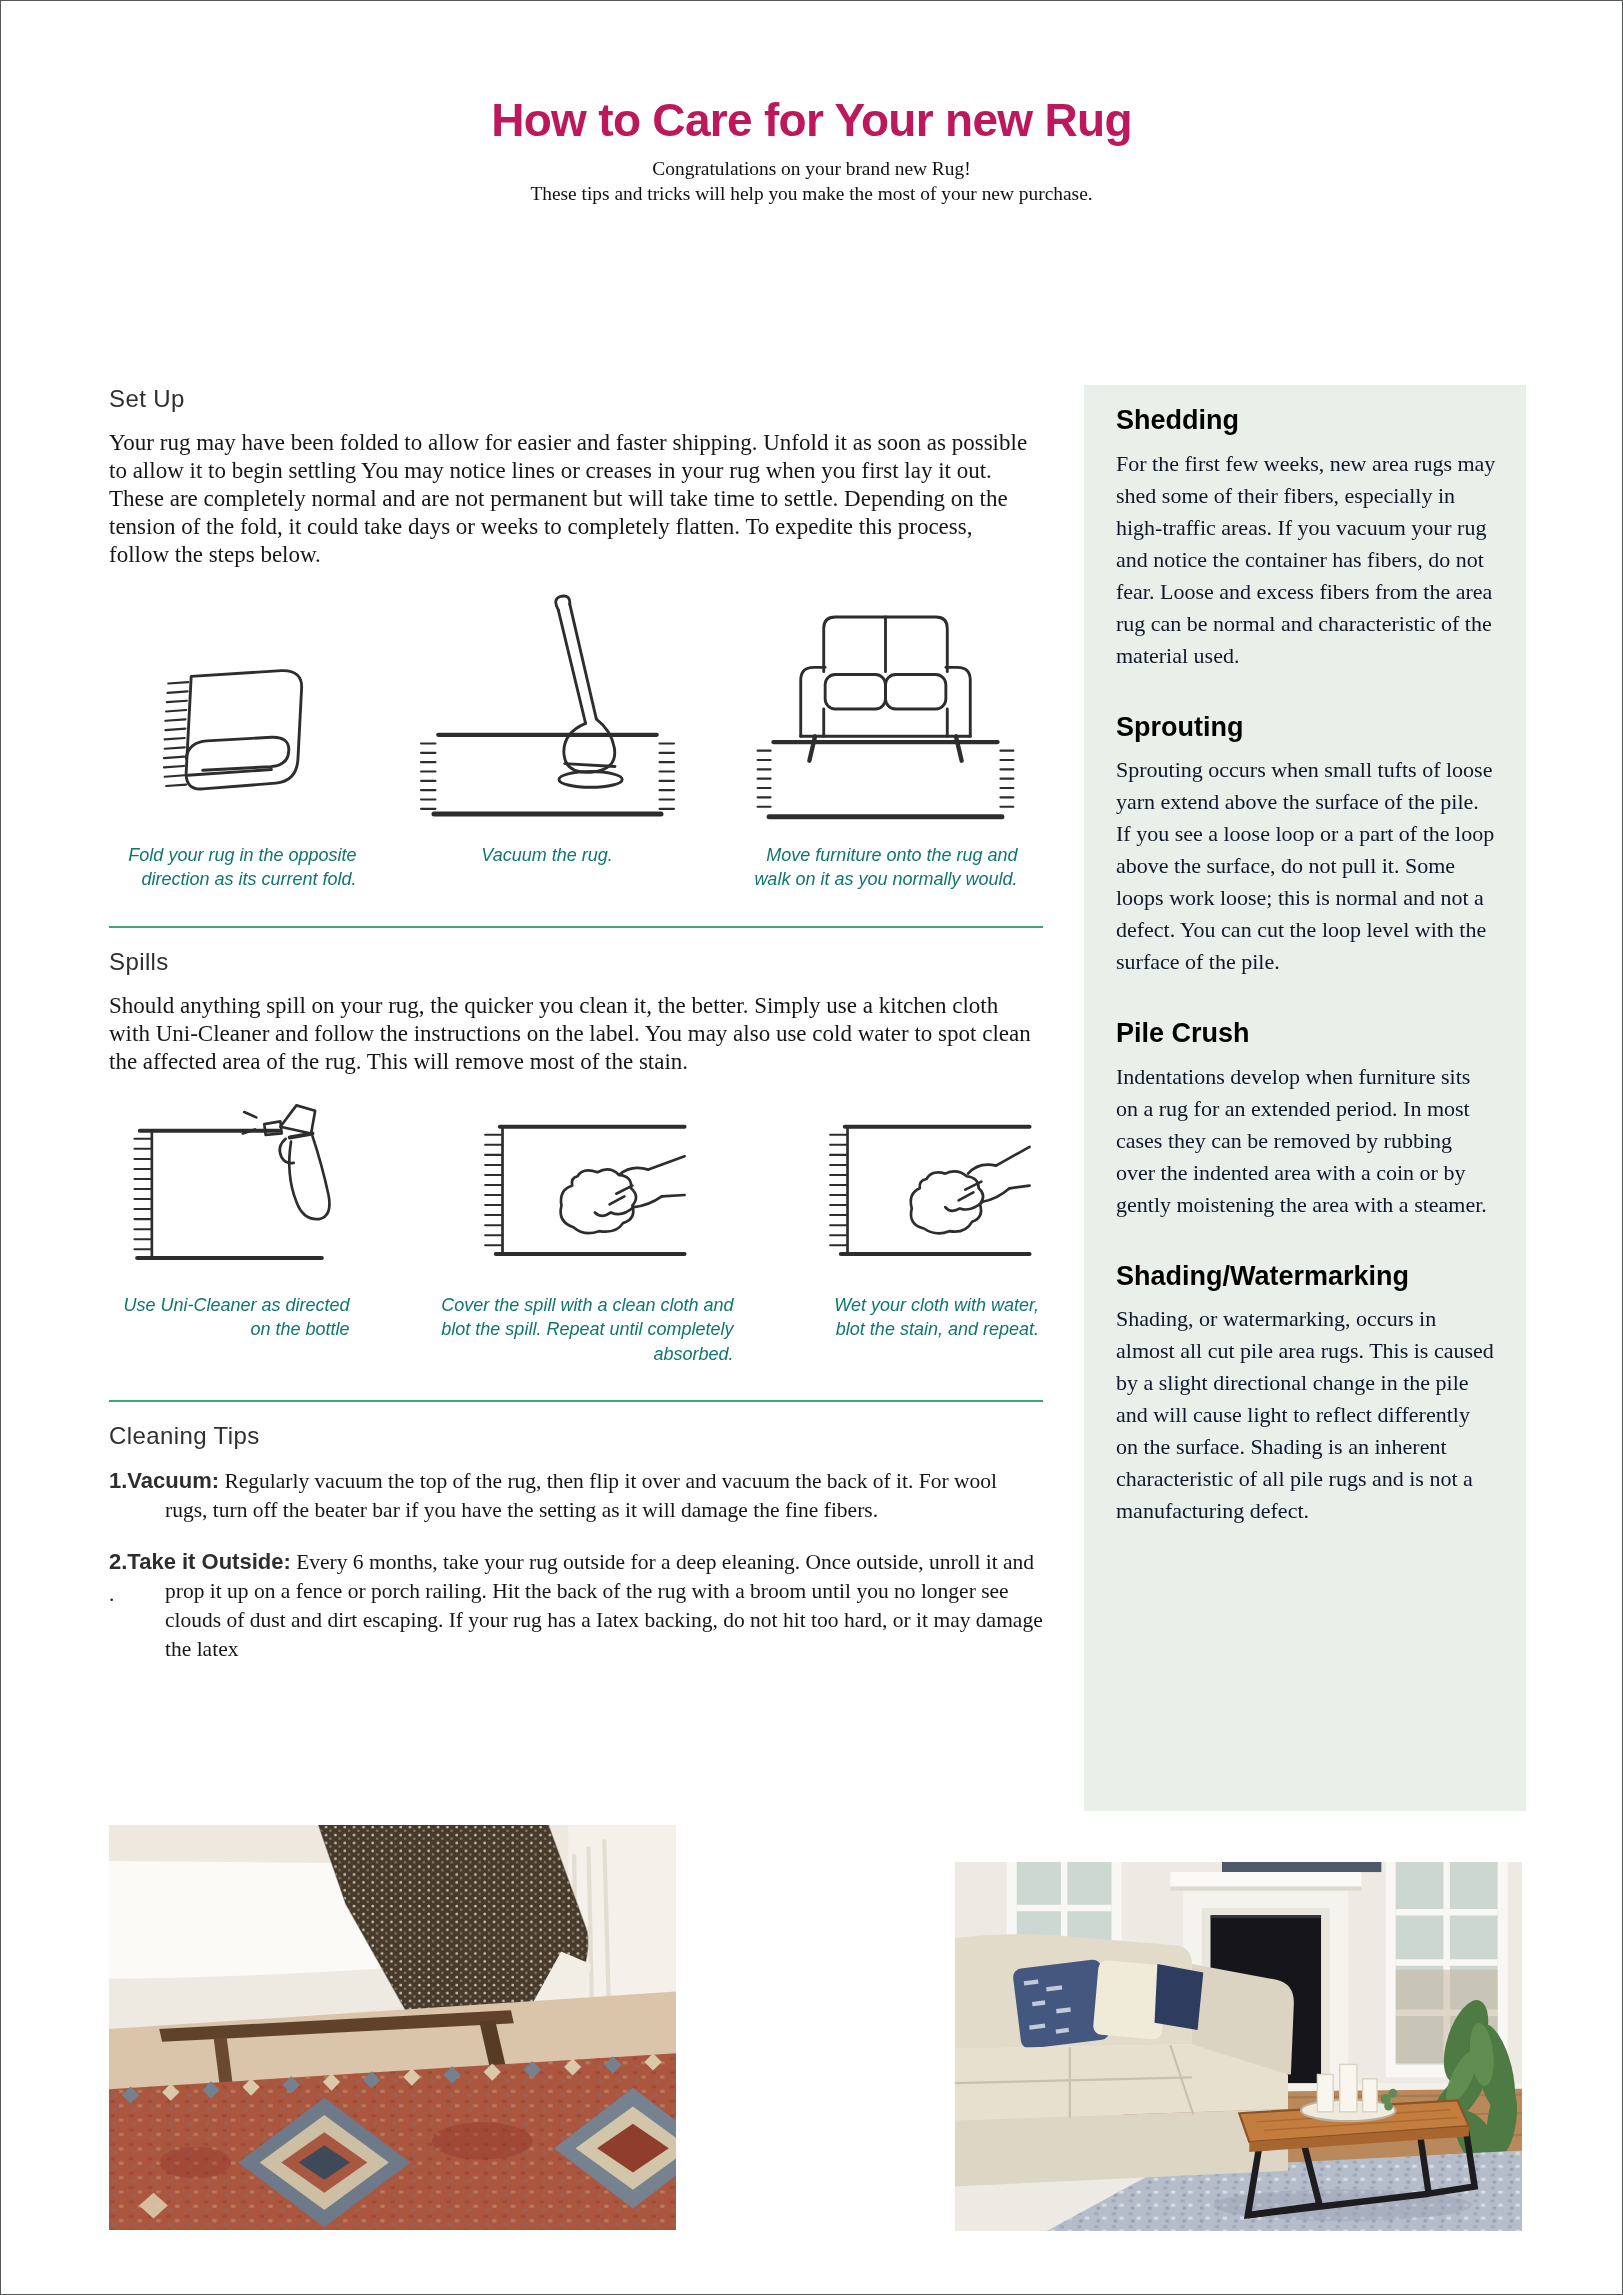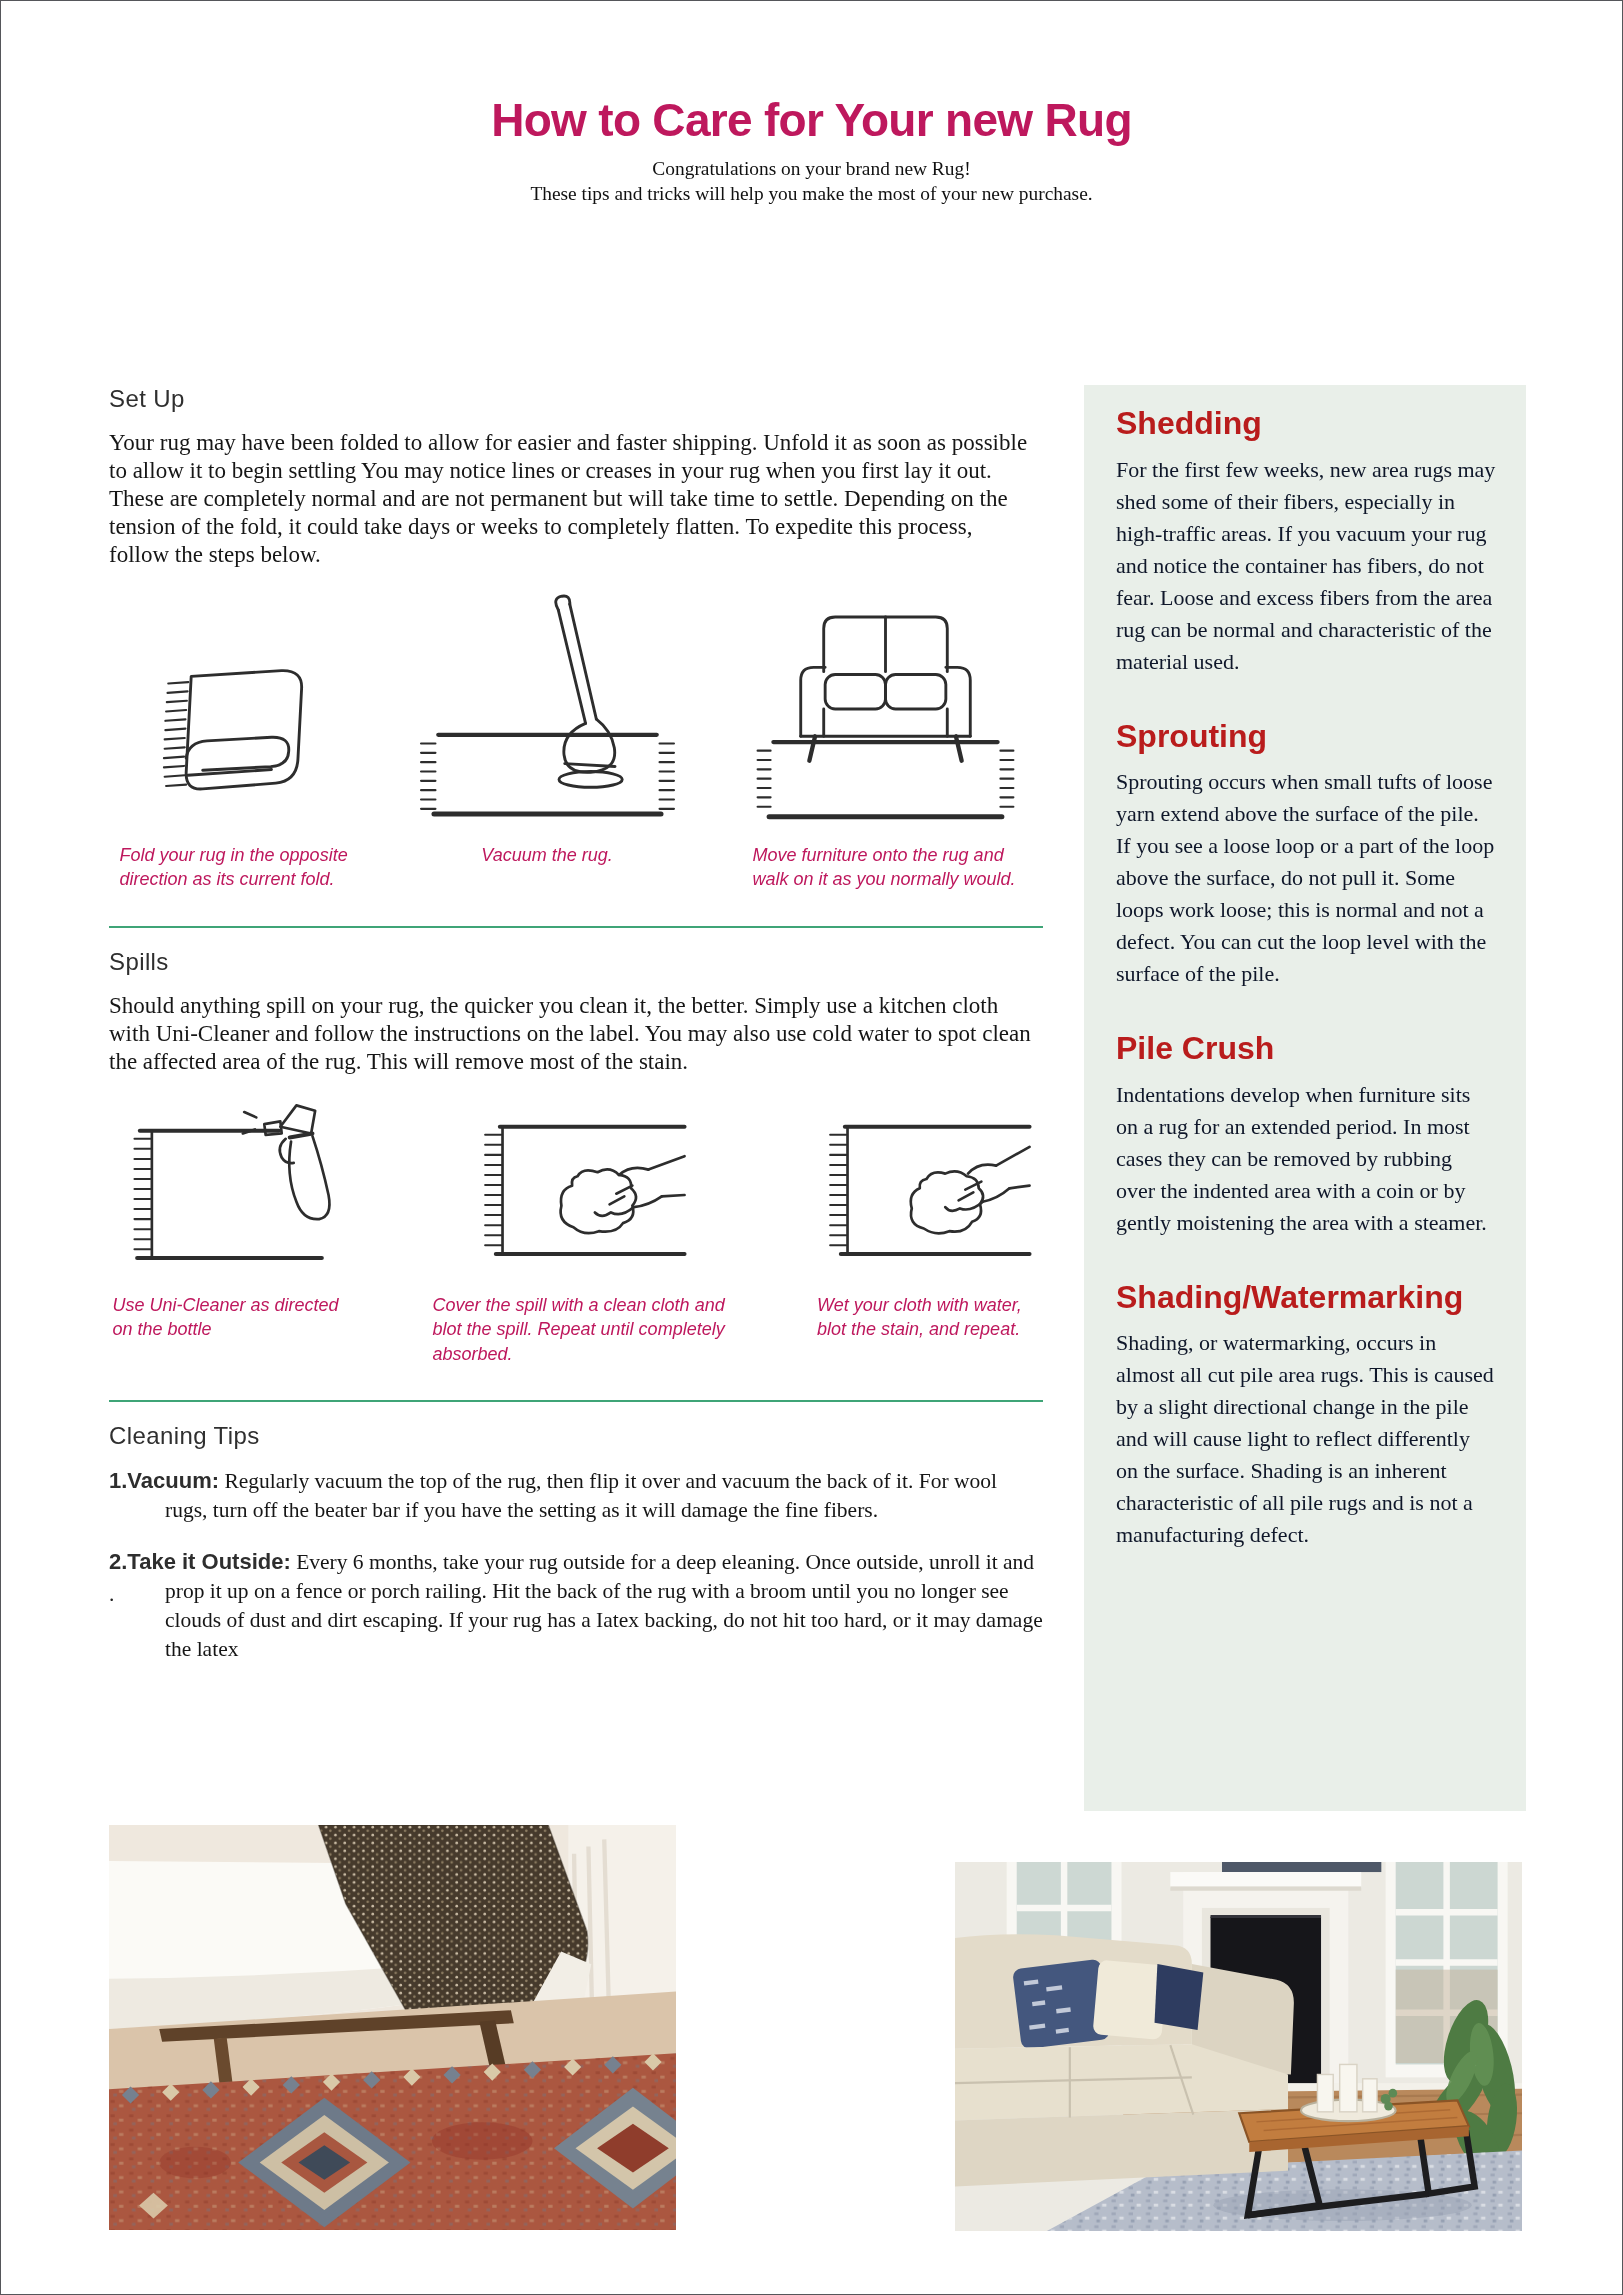--- a/index.html
+++ b/index.html
@@ -23,43 +23,43 @@
     color:#2f2f2f;margin:0 0 16px 0;letter-spacing:0.4px;
   }
   p.body{font-size:23px;line-height:28px;margin:0;max-width:922px;}
   .figrow{display:flex;justify-content:space-between;align-items:flex-start;margin-top:24.4px;}
   .fig{display:flex;flex-direction:column;align-items:center;margin:0;}
   .fig .art{display:flex;align-items:flex-end;justify-content:center;}
   .row1 .art{height:231px;}
   .row2 .art{height:174px;}
   .caption{
     margin-top:18.7px;font-family:"Liberation Sans",sans-serif;font-style:italic;
-    font-size:18px;line-height:24.4px;color:#be185d;text-align:left;
+    font-size:18px;line-height:24.4px;color:#0f766e;text-align:right;
   }
   .f-w360{width:258px;} .f-w440{width:316px;} .f-w420{width:301px;} .f-w340{width:244px;} .f-w320{width:230px;}
   .divider{border:0;border-top:2.9px solid var(--accent,#3fa477);margin:34px 0 20px 0;width:934px;}
   
   .tips{}
   .tip{
     position:relative;font-size:21.5px;line-height:29px;
     padding-left:56px;text-indent:-56px;margin:0 0 21.5px 0;max-width:911px;
   }
   .tip .tnum,.tip .tlabel{
     font-family:"Liberation Sans",sans-serif;font-weight:700;font-size:22px;color:#2e2e2e;
   }
   .stray{position:absolute;left:0;top:33px;text-indent:0;font-size:21.5px;color:#222;}
   
   .sidebar{
     position:absolute;left:1083px;top:384px;width:442px;height:1426px;
     background:var(--sidebar-bg,#e9efe9);box-sizing:border-box;
     padding:20px 30px 0 32px;
   }
   .sidebar h3{
-    font-family:"Liberation Sans",sans-serif;font-weight:700;font-size:32px;
-    color:#b91c1c;margin:0 0 11.5px 0;
+    font-family:"Liberation Sans",sans-serif;font-weight:700;font-size:27px;
+    color:#000000;margin:0 0 11.5px 0;
   }
   .sidebar p{font-size:22px;line-height:32px;margin:0 0 40px 0;color:#0f172a;}
   
   .ln{stroke:var(--ink,#2d2d2d);fill:none;stroke-width:4;stroke-linecap:round;stroke-linejoin:round;}
   .thin{stroke-width:3;}
   .w6{stroke-width:6;} .w7{stroke-width:7;}
   
   .photo{position:absolute;overflow:hidden;}
   .photo svg{display:block;width:100%;height:100%;}
   .photo-left{left:108px;top:1824px;width:567px;height:405px;}

